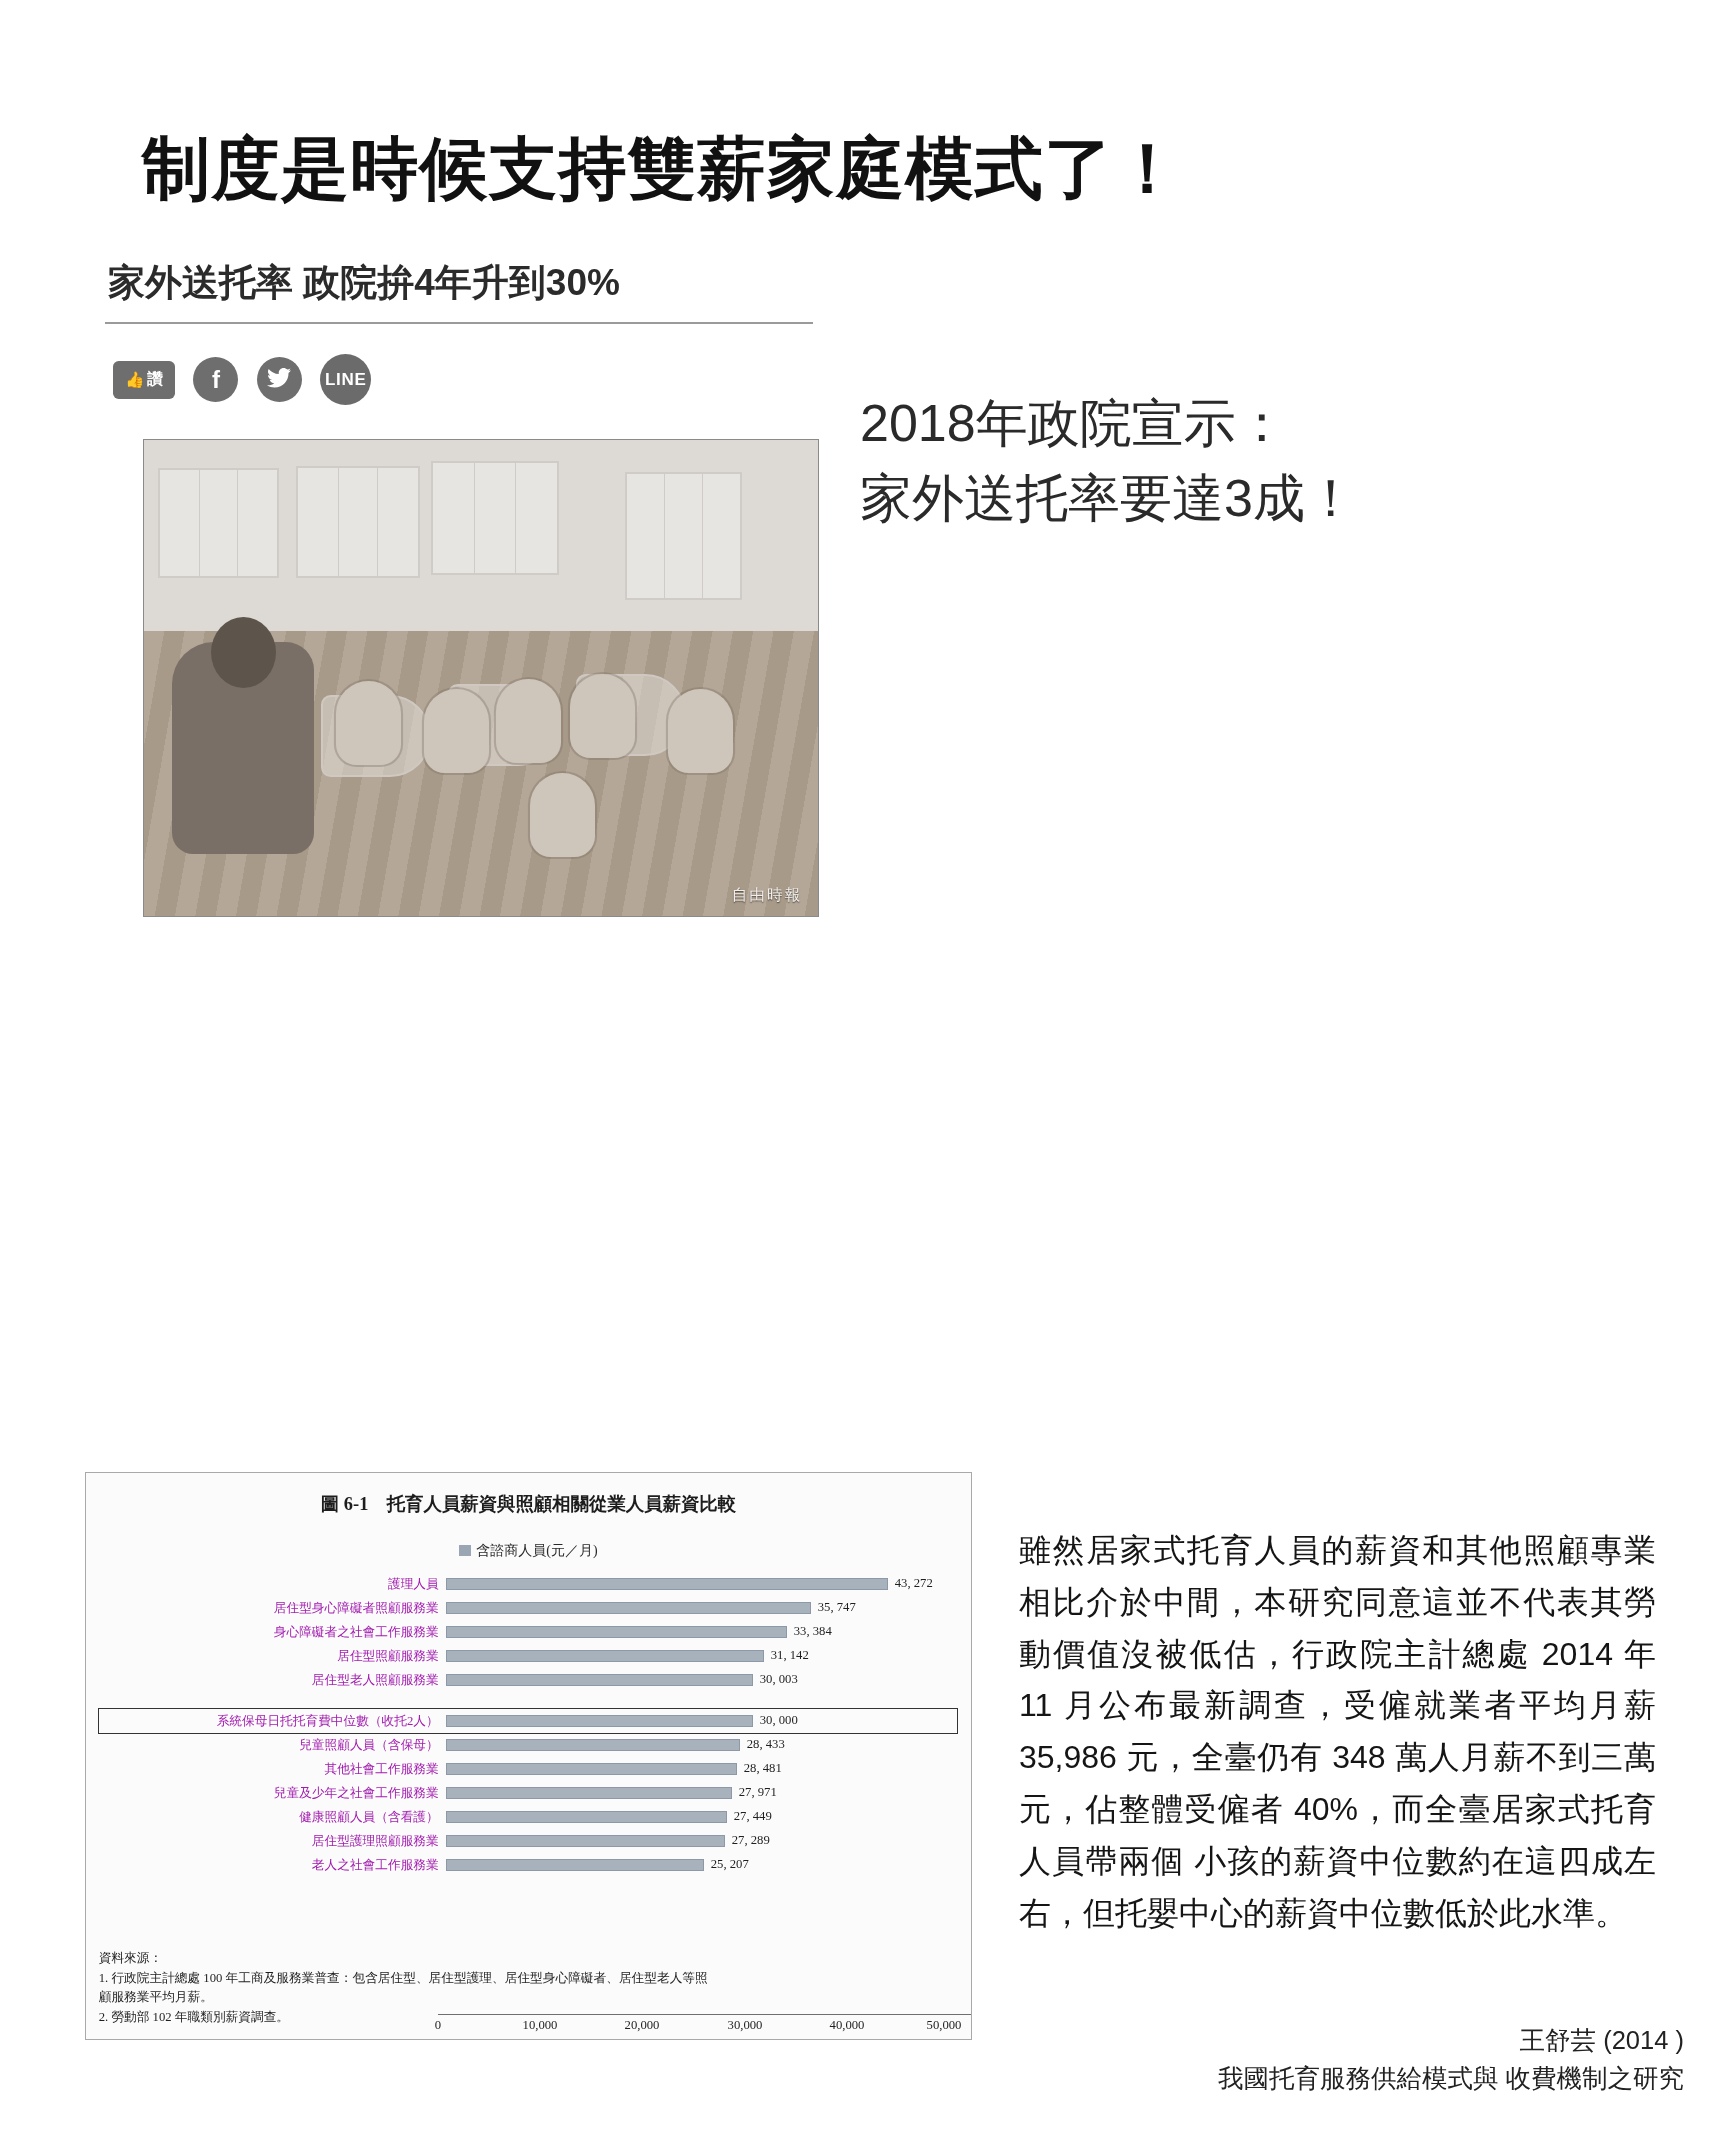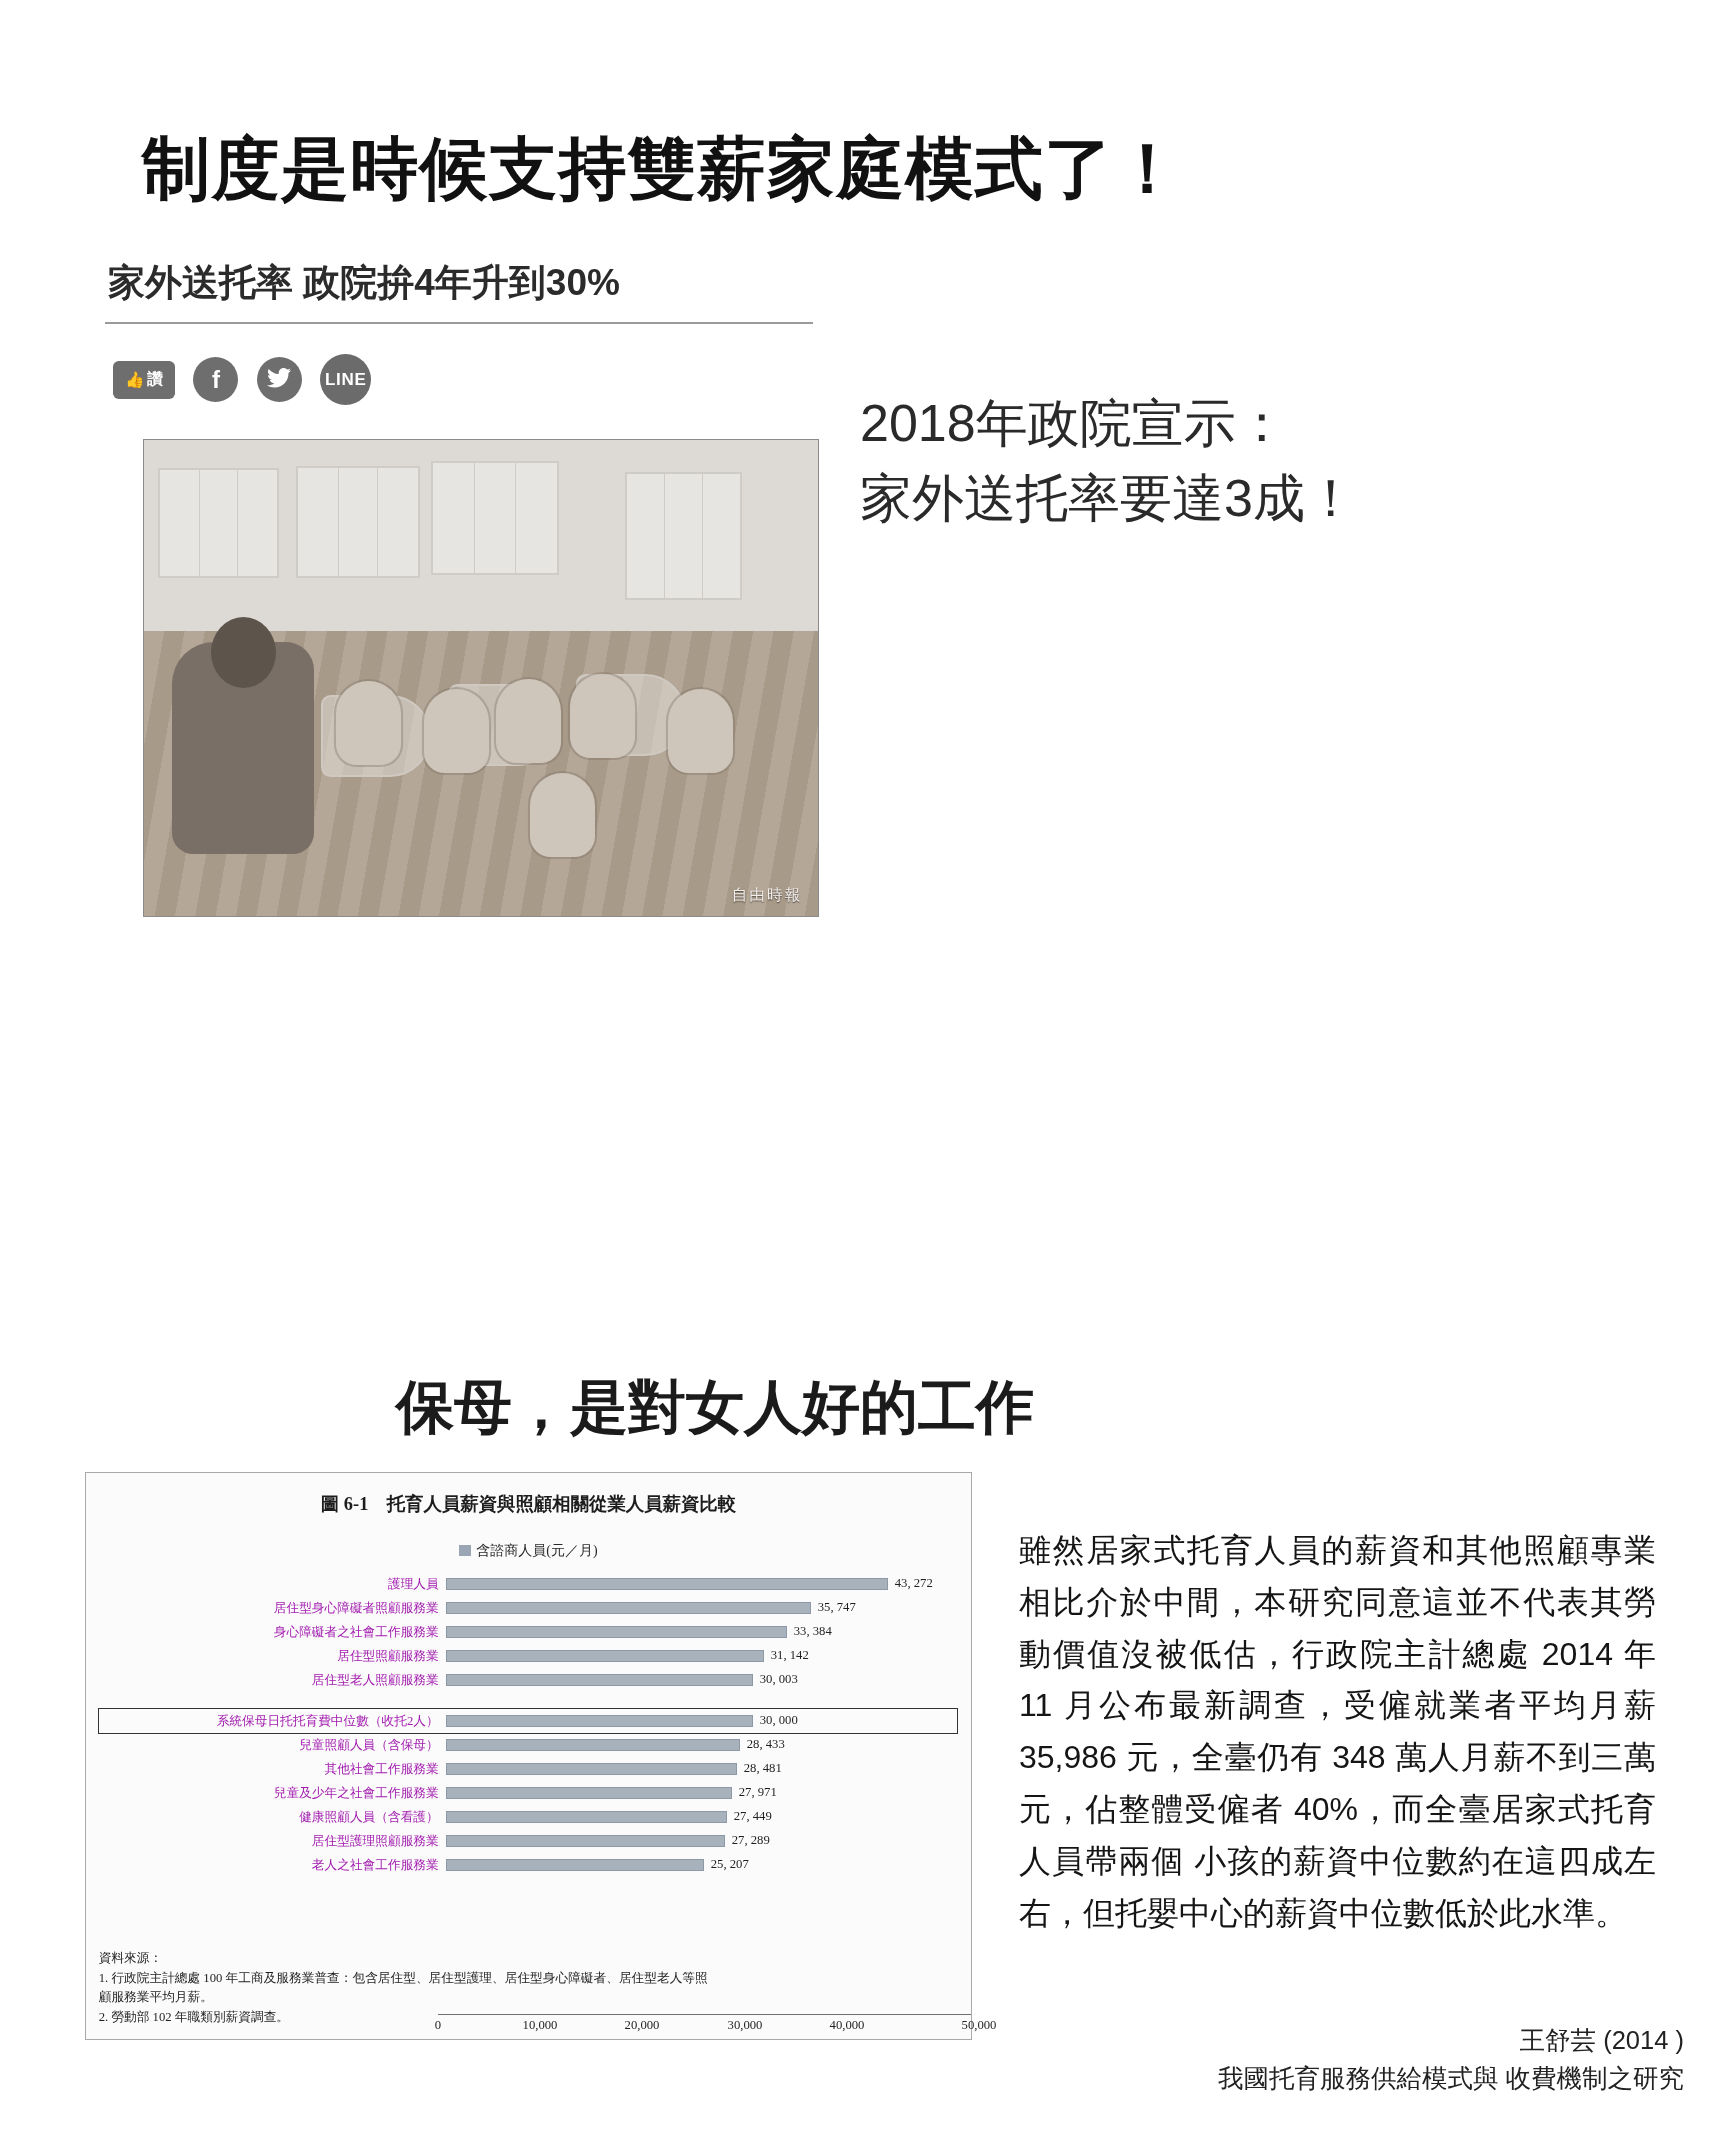--- a/index.html
+++ b/index.html
@@ -369,21 +369,20 @@
   </figure>
 
   <div class="callout">
     <div>2018年政院宣示：</div>
     <div>家外送托率要達3成！</div>
   </div>
 </section>
 
 <section class="slide-two">
 
-  <h2 class="headline2">保母，是對女人好的工作</h2>
 
   <div class="figure">
     <div class="fig-title">圖 6-1　托育人員薪資與照顧相關從業人員薪資比較</div>
     <div class="fig-legend">
       <span class="swatch"></span><span>含諮商人員(元／月)</span>
     </div>
 
     <div class="plot" id="plot">
         <div class="row">
           <div class="lbl">護理人員</div>
@@ -471,21 +470,21 @@
         </div>
       </div>
 
     <div class="axis"></div>
     <div class="ticks" id="ticks">
         <div class="tick" style="left: 0px;">0</div>
         <div class="tick" style="left: 102px;">10,000</div>
         <div class="tick" style="left: 204px;">20,000</div>
         <div class="tick" style="left: 307px;">30,000</div>
         <div class="tick" style="left: 409px;">40,000</div>
-        <div class="tick" style="left: 541px;">50,000</div>
+        <div class="tick" style="left: 506px;">50,000</div>
       </div>
 
     <div class="fig-notes" id="fig-notes">
         <span class="nt">資料來源：</span>
         <span class="nt">1. 行政院主計總處 100 年工商及服務業普查：包含居住型、居住型護理、居住型身心障礙者、居住型老人等照</span>
         <span class="nt">顧服務業平均月薪。</span>
         <span class="nt">2. 勞動部 102 年職類別薪資調查。</span>
       </div>
   </div>
 

